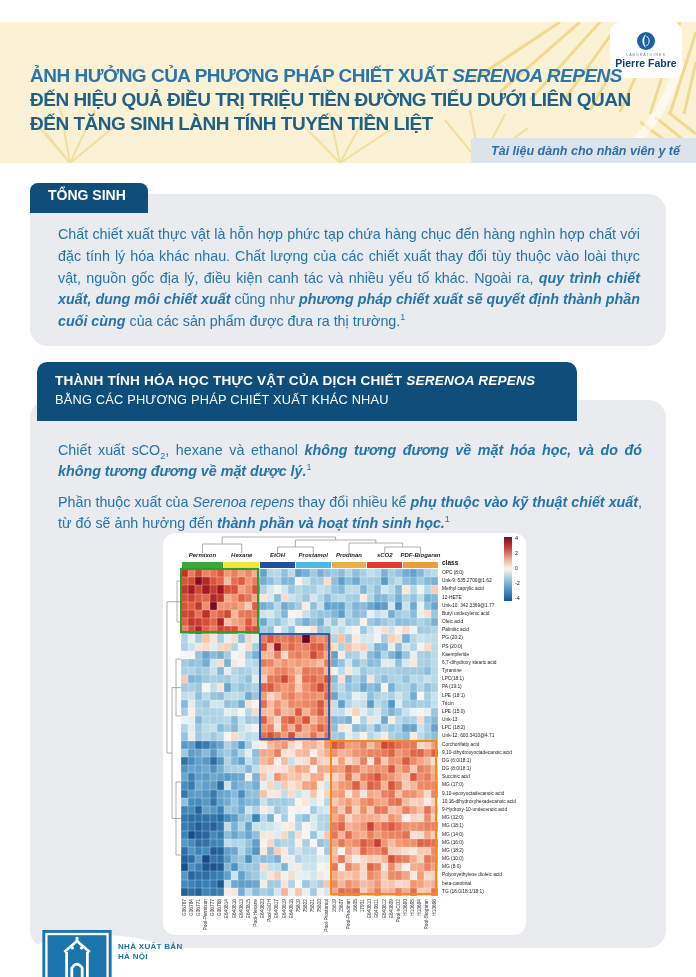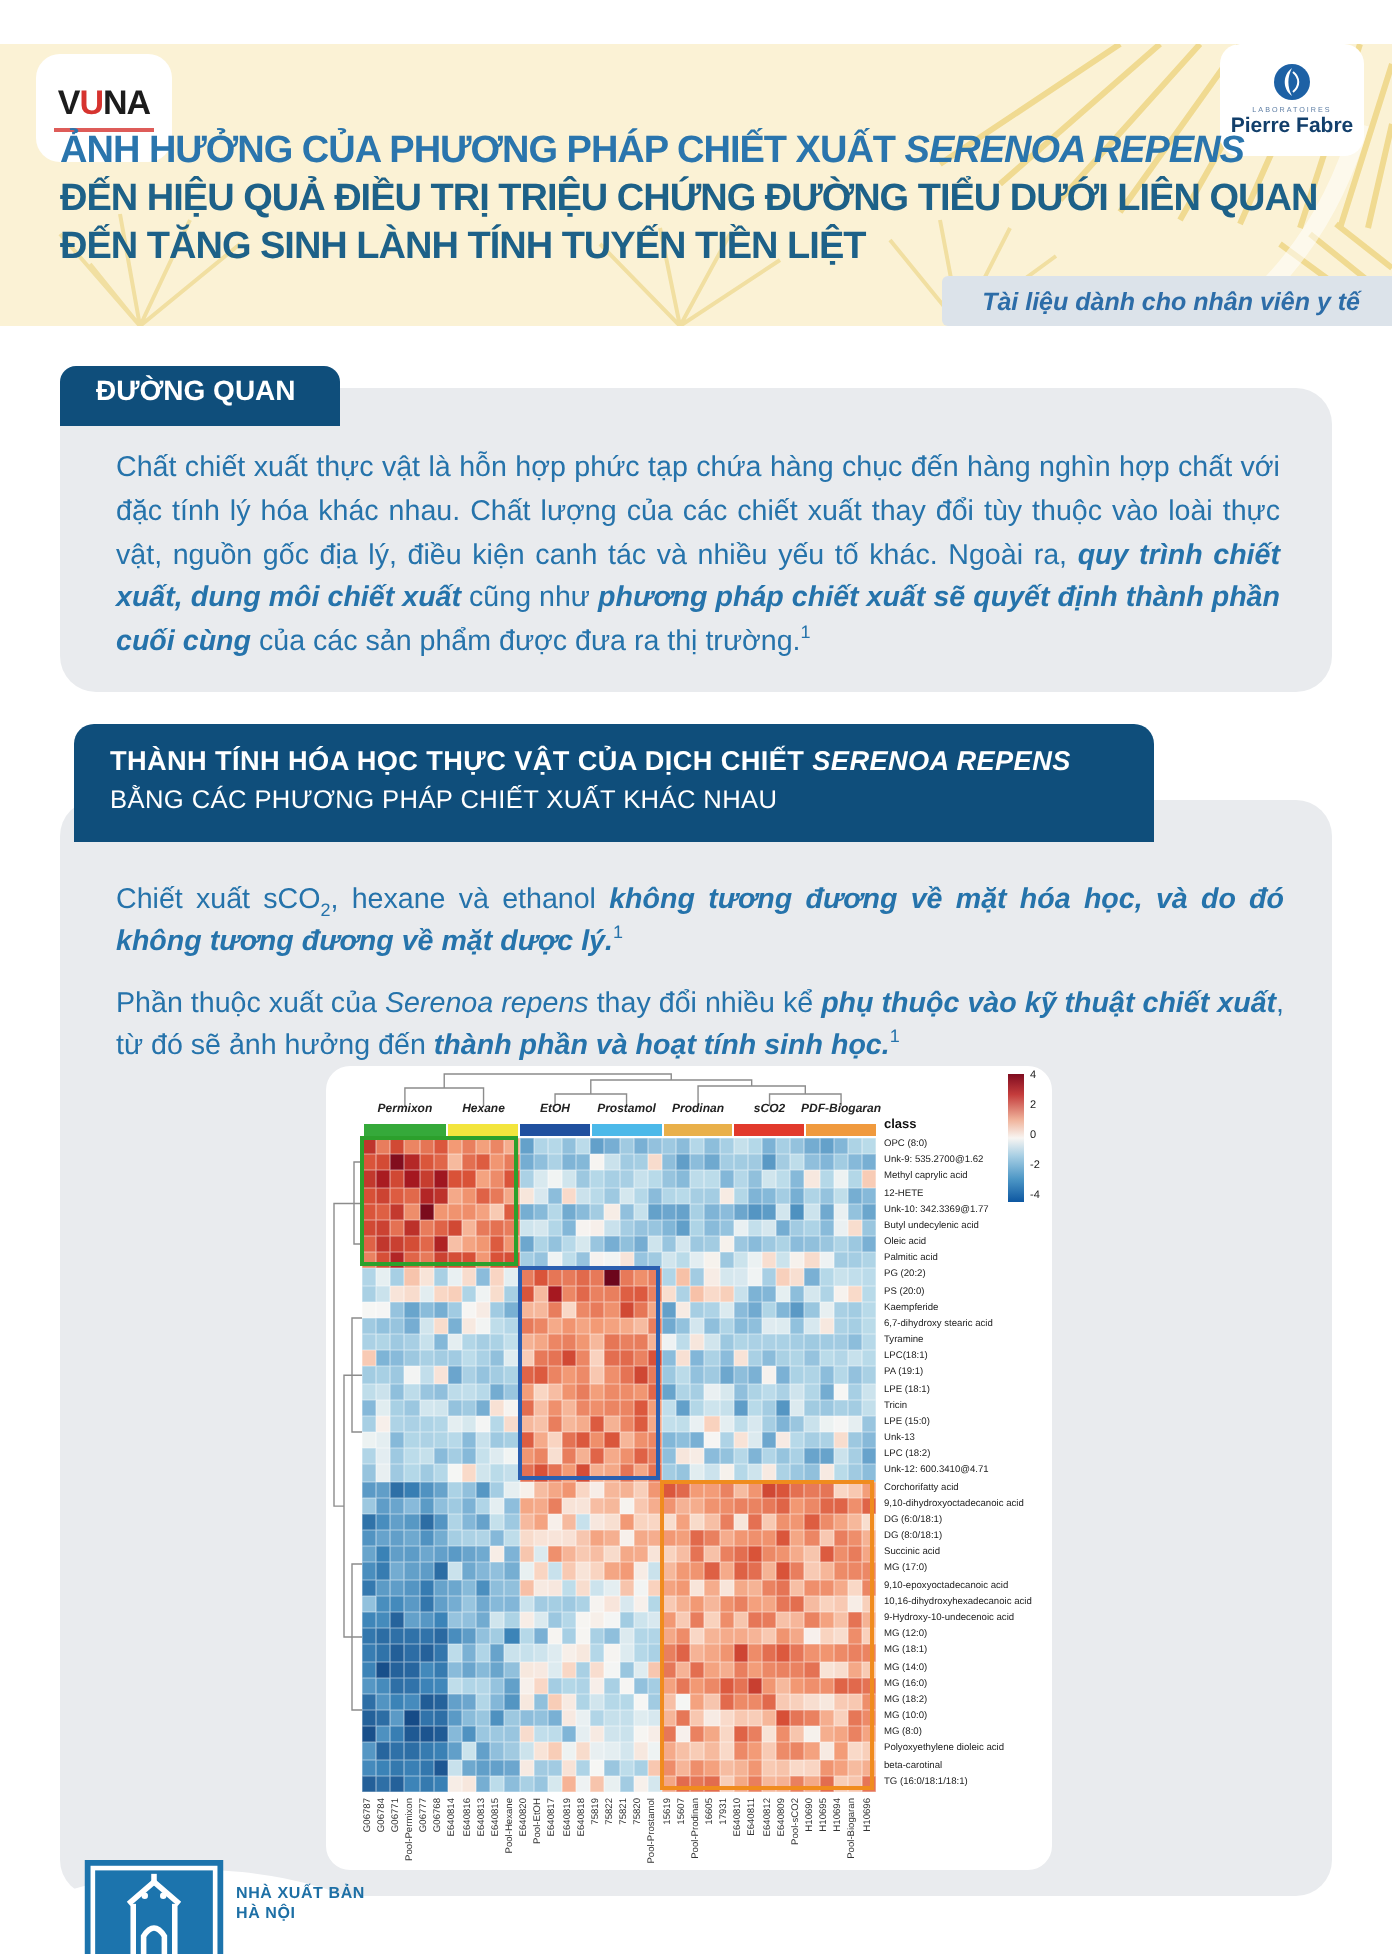--- a/index.html
+++ b/index.html
@@ -82,47 +82,43 @@
         <path d="M340 141 L300 100 M340 141 L330 92 M340 141 L365 95 M340 141 L390 108"></path>
         <path d="M480 141 L445 98 M480 141 L470 88 M480 141 L505 92 M480 141 L528 106"></path>
       </g>
       <g stroke="#f0d98e" stroke-width="3" opacity="0.95">
         <path d="M560 0 L470 60 M580 0 L500 70 M600 0 L530 78 M620 0 L560 84 M640 0 L590 88 M660 0 L620 90 M680 0 L650 92 M696 10 L670 92 M696 40 L684 92"></path>
         <path d="M696 141 L640 100 M696 128 L655 95 M696 112 L668 90"></path>
       </g>
       <path d="M600 150 Q660 110 680 40" stroke="#ffffff" stroke-width="9" fill="none" opacity="0.55"></path>
     </svg>
 
-    <div class="vuna-card">
-      <div class="vuna-word"><span>V</span><span class="u">U</span><span>NA</span></div>
-      <div class="vuna-line"></div>
-    </div>
 
     <div class="pf-card">
       <svg width="20" height="20" viewBox="0 0 20 20">
         <circle cx="10" cy="10" r="9" fill="#1d61a5"></circle>
         <path d="M10 3 C 5.2 6.5, 5.2 13.5, 10 17 C 7.6 12.5, 7.6 7.5, 10 3 Z" fill="#fff"></path>
         <path d="M10.5 5 C 14 8, 14 12, 10.5 15" stroke="#fff" stroke-width="1" fill="none"></path>
       </svg>
       <div class="pf-lab">LABORATOIRES</div>
       <div class="pf-name">Pierre Fabre</div>
     </div>
 
     <div class="doc-title">
       <div class="l1"><span>ẢNH HƯỞNG CỦA PHƯƠNG PHÁP CHIẾT XUẤT </span><span class="it">SERENOA REPENS</span></div>
-      <div class="l2">ĐẾN HIỆU QUẢ ĐIỀU TRỊ TRIỆU CHỨNG ĐƯỜNG TIỂU DƯỚI LIÊN QUAN</div>
+      <div class="l2">ĐẾN HIỆU QUẢ ĐIỀU TRỊ TRIỆU TIỀN ĐƯỜNG TIỂU DƯỚI LIÊN QUAN</div>
       <div class="l2">ĐẾN TĂNG SINH LÀNH TÍNH TUYẾN TIỀN LIỆT</div>
     </div>
 
     <div class="audience-tag">
       <span>Tài liệu dành cho nhân viên y tế</span>
     </div>
   </div>
 
-  <div class="ov-tab">ĐƯỜNG QUAN</div>
+  <div class="ov-tab">TỔNG SINH</div>
   <div class="ov-panel">
     <div class="ov-text rich"><span>Chất chiết xuất thực vật là hỗn hợp phức tạp chứa hàng chục đến hàng nghìn hợp chất với đặc tính lý hóa khác nhau. Chất lượng của các chiết xuất thay đổi tùy thuộc vào loài thực vật, nguồn gốc địa lý, điều kiện canh tác và nhiều yếu tố khác. Ngoài ra, </span><span class="bi">quy trình chiết xuất, dung môi chiết xuất</span><span> cũng như </span><span class="bi">phương pháp chiết xuất sẽ quyết định thành phần cuối cùng</span><span> của các sản phẩm được đưa ra thị trường.</span><span class="sup">1</span></div>
   </div>
 
   <div class="study-banner">
     <div class="bl b2"><span>THÀNH TÍNH HÓA HỌC THỰC VẬT CỦA DỊCH CHIẾT </span><span style="font-style:italic">SERENOA REPENS</span></div>
     <div class="bl">BẰNG CÁC PHƯƠNG PHÁP CHIẾT XUẤT KHÁC NHAU</div>
   </div>
   <div class="study-panel">
     <div class="study-p rich" style="top:40px"><span>Chiết xuất sCO</span><span class="sub">2</span><span>, hexane và ethanol </span><span class="bi">không tương đương về mặt hóa học, và do đó không tương đương về mặt dược lý.</span><span class="sup">1</span></div>

